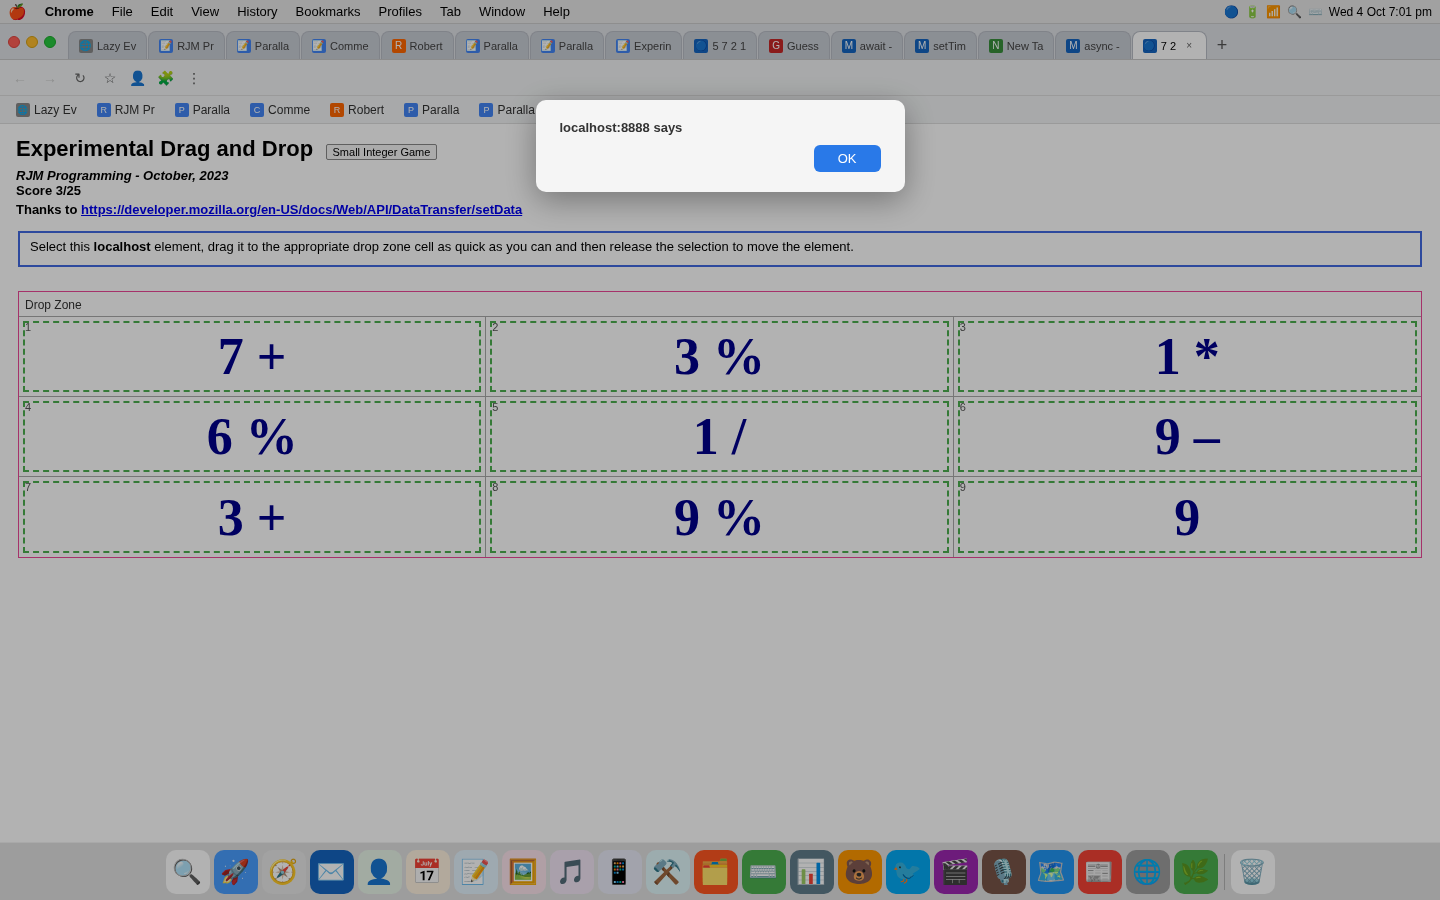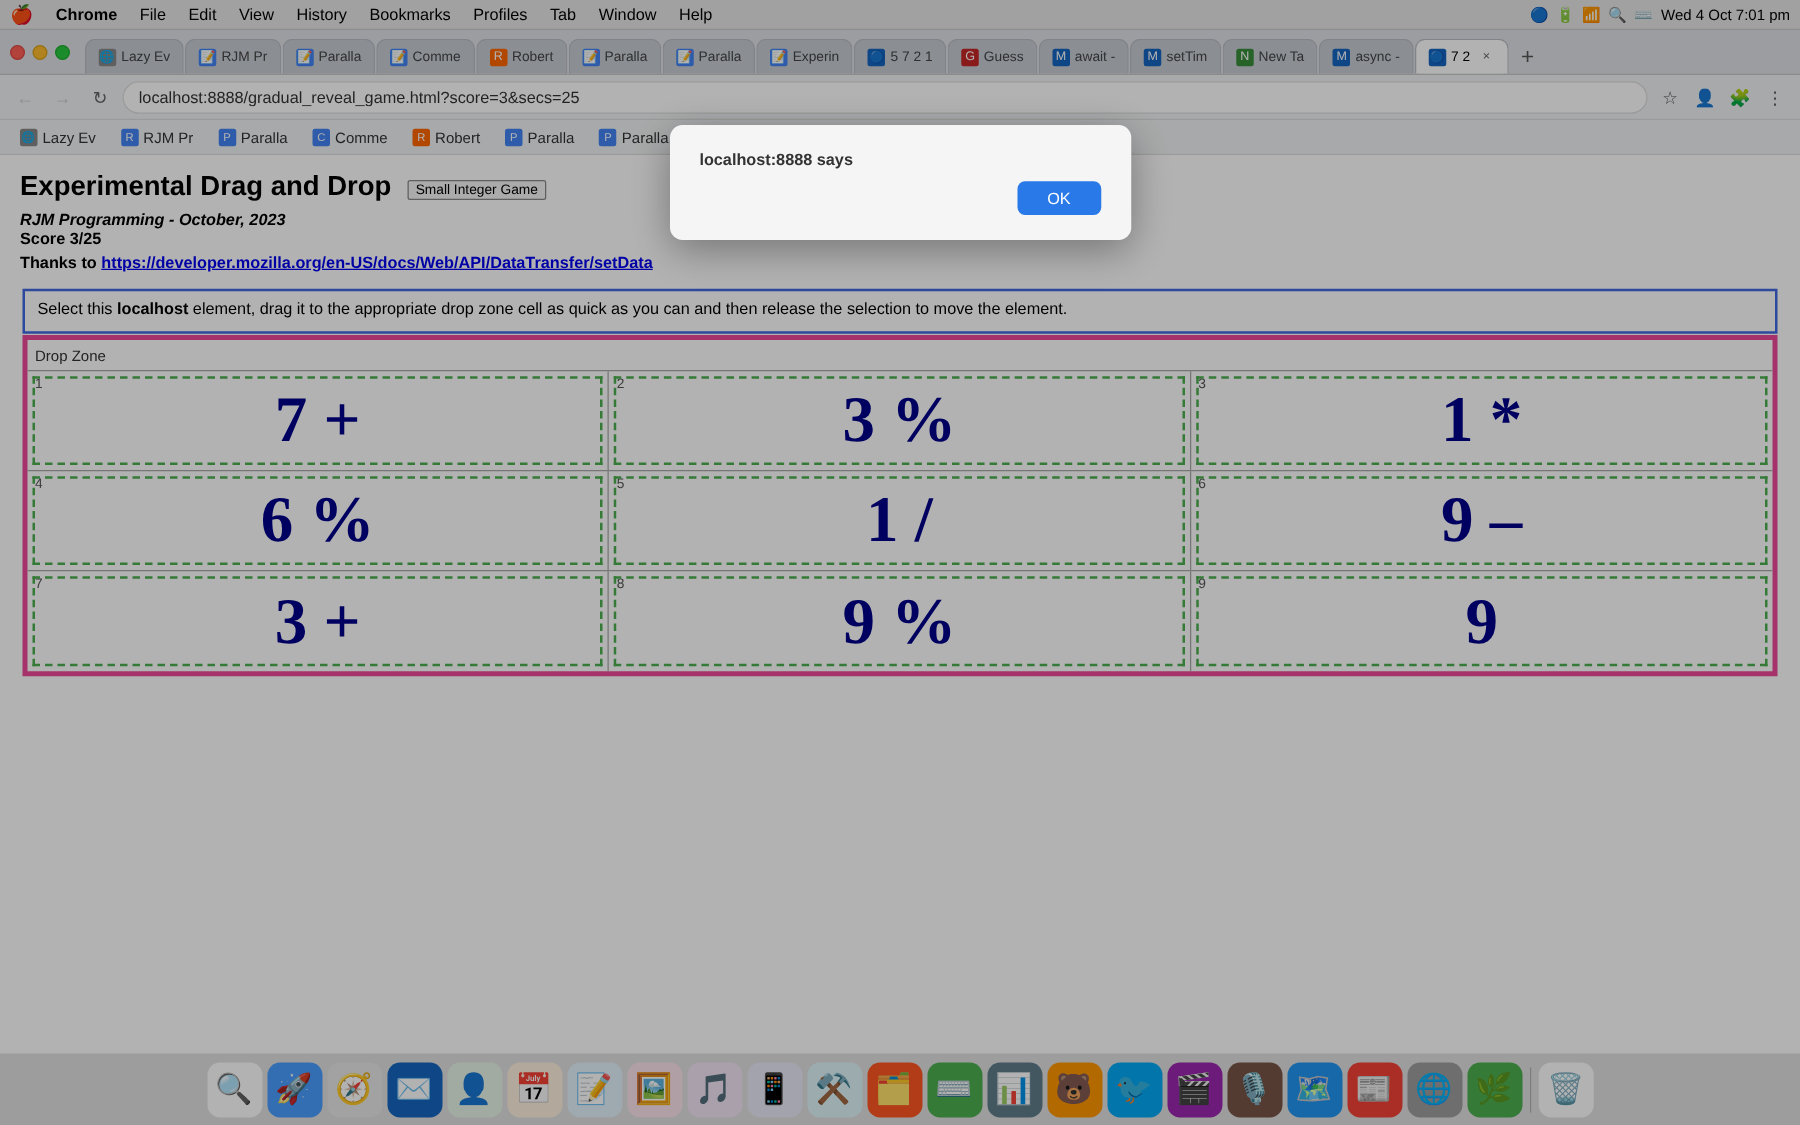--- a/index.html
+++ b/index.html
@@ -270,22 +270,22 @@
       padding: 6px 10px;
       font-size: 13px;
       color: #000;
       background: #fff;
       min-height: 36px;
       outline: none;
     }
 
     
     .drop-zone-container {
-      margin: 1px 2px 0 2px;
-      border: 4px solid #ec4899;
+      margin: 24px 2px 0 2px;
+      border: 1px solid #ec4899;
       padding: 6px 0 0 0;
     }
     .drop-zone-label {
       font-size: 12px;
       color: #333;
       padding: 0 6px 4px 6px;
     }
     .drop-zone-grid {
       display: grid;
       grid-template-columns: 1fr 1fr 1fr;
@@ -502,21 +502,20 @@
       <div class="tab-close">×</div>
     </div>
     <div class="new-tab-btn">+</div>
   </div>
 </div>
 
 <div class="address-bar">
   <div class="nav-btn disabled">←</div>
   <div class="nav-btn disabled">→</div>
   <div class="nav-btn">↻</div>
-  <input class="address-input" type="text" value="localhost:8888/gradual_reveal_game.html?score=3&amp;secs=25" style="">
   <div class="toolbar-icons">
     <div class="toolbar-icon">☆</div>
     <div class="toolbar-icon">👤</div>
     <div class="toolbar-icon">🧩</div>
     <div class="toolbar-icon">⋮</div>
   </div>
 </div>
 
 <div class="bookmarks-bar">
   <div class="bookmark-item">

